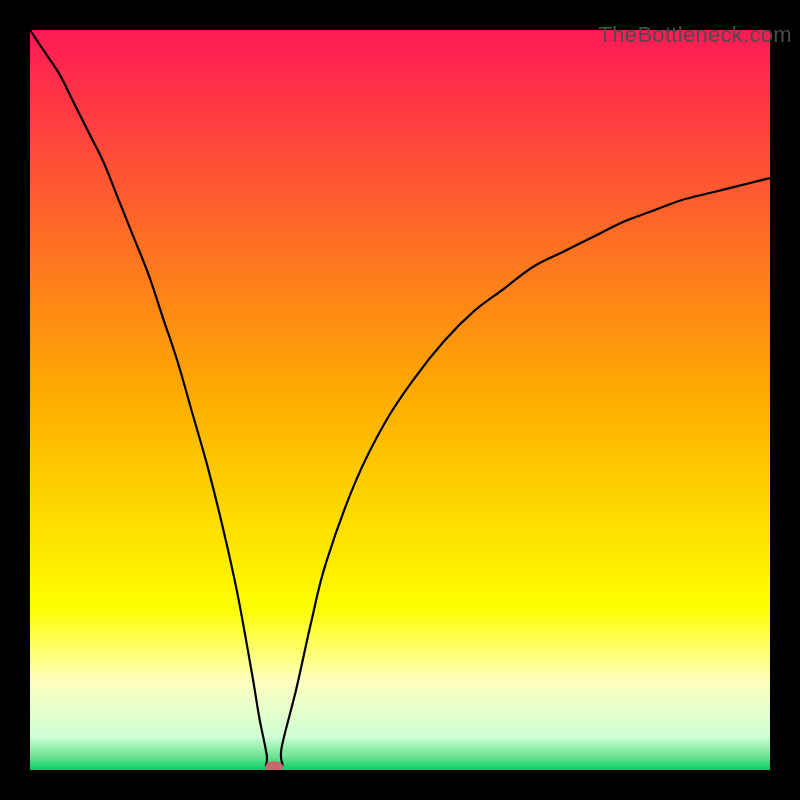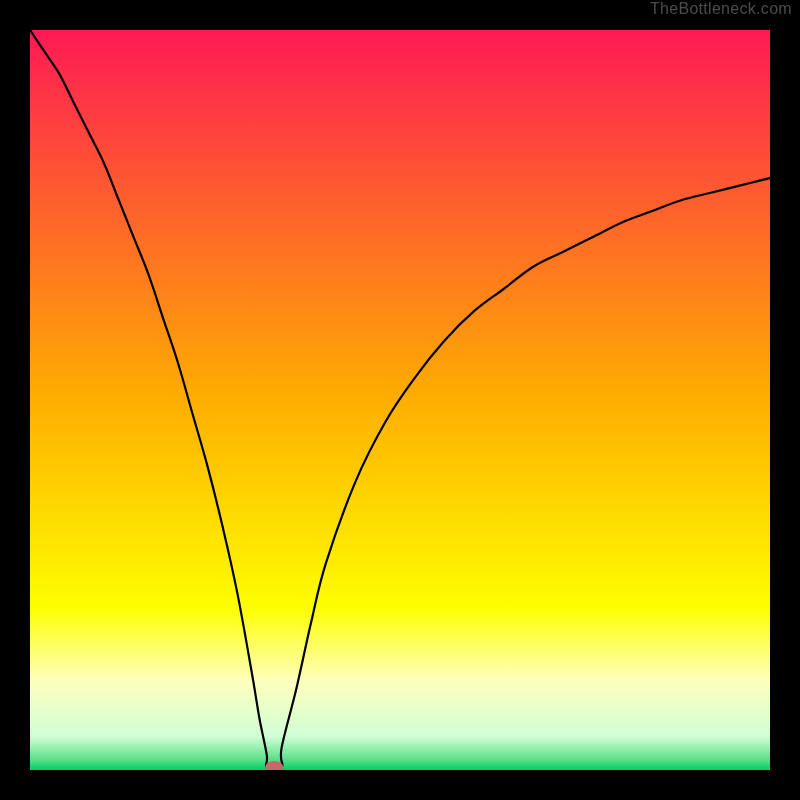--- a/index.html
+++ b/index.html
@@ -19,24 +19,24 @@
   }
   .plot-wrap {
     position: absolute;
     left: 30px;
     top: 30px;
     width: 740px;
     height: 740px;
   }
   .watermark {
     position: absolute;
-    top: 0;
+    top: 22px;
     right: 8px;
     color: #4c4c4c;
-    font-size: 16px;
+    font-size: 22px;
     font-weight: 500;
     letter-spacing: 0.3px;
     z-index: 5;
   }
   svg {
     display: block;
   }
 </style>
 </head>
 <body>

